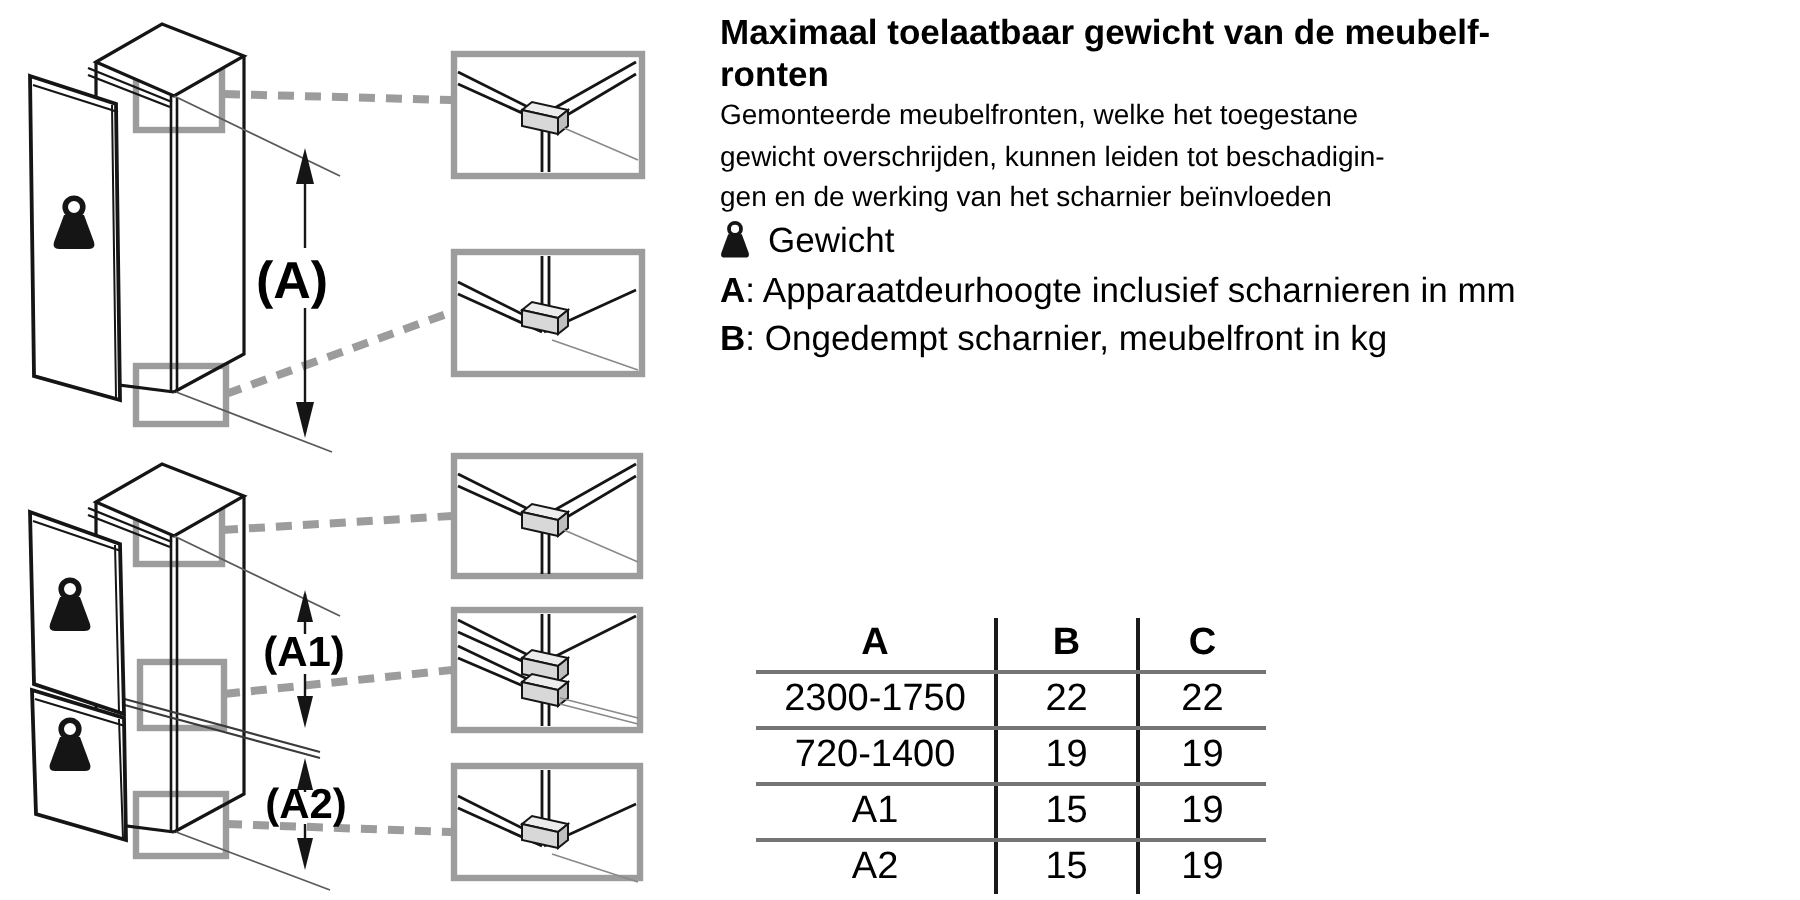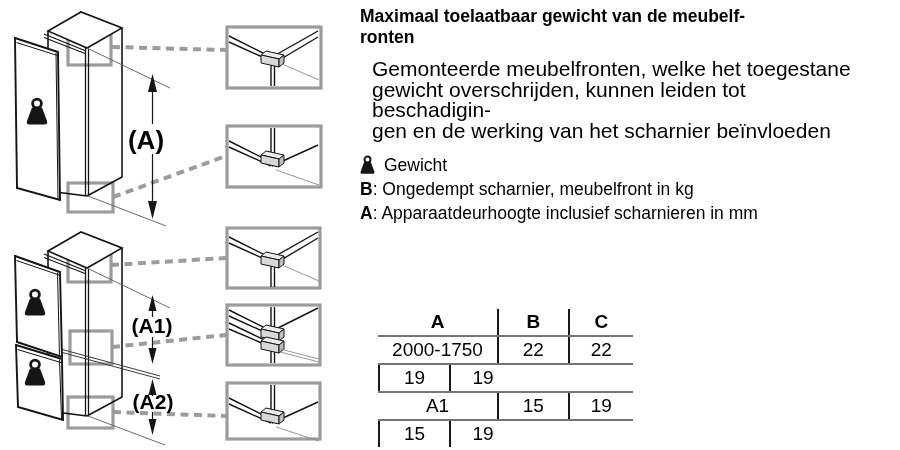--- a/index.html
+++ b/index.html
@@ -1,22 +1,22 @@
 <!DOCTYPE html>
 <html><head>
 <meta charset="utf-8">
 <style>
   html,body{margin:0;padding:0;background:#fff;}
   .page{position:relative;width:900px;height:450px;background:#ffffff;
         font-family:"Liberation Sans",sans-serif;color:#000;overflow:hidden;}
   .diagram-svg{position:absolute;left:0;top:0;}
   .rightcol{position:absolute;left:360px;top:6px;width:520px;}
   .title{font-size:17.5px;font-weight:bold;line-height:20.5px;margin:0;white-space:pre-line;}
-  .intro{font-size:21px;line-height:20.5px;margin:12px;white-space:pre-line;}
-  .legend{margin-top:10px;}
+  .intro{font-size:14px;line-height:20.5px;margin:0;white-space:pre-line;}
+  .legend{margin-top:0;}
   .legend-row{display:flex;align-items:center;height:24px;gap:9px;font-size:17.5px;}
   .legend-item{font-size:17.5px;line-height:24px;}
   .legend-item b{font-weight:bold;}
   .dtable{position:absolute;left:378px;top:309px;width:255px;font-size:19px;}
   .trow{display:flex;height:26px;}
   .trow.rule{border-bottom:2px solid #757575;}
   .tc{display:flex;align-items:center;justify-content:center;}
   .ca{width:120px;}
   .cb{width:69px;border-left:2px solid #1a1a1a;}
   .cc{width:64px;border-left:2px solid #1a1a1a;}
@@ -202,44 +202,46 @@
 gen en de werking van het scharnier beïnvloeden</p>
 
     <div class="legend">
       <div class="legend-row">
         <svg width="15" height="20.5" viewBox="0 0 22 30">
           <circle cx="11" cy="6.5" r="4.4" fill="#fff" stroke="#151515" stroke-width="2.8"></circle>
           <path d="M6,10.5 L16,10.5 L21,24 Q22,27.5 18.5,27.5 L3.5,27.5 Q0,27.5 1,24 Z" fill="#151515"></path>
         </svg>
         <span>Gewicht</span>
       </div>
+      <div class="legend-item"><b>A</b><span>: Apparaatdeurhoogte inclusief scharnieren in mm</span></div>
       <div class="legend-item"><b>B</b><span>: Ongedempt scharnier, meubelfront in kg</span></div>
-      <div class="legend-item"><b>A</b><span>: Apparaatdeurhoogte inclusief scharnieren in mm</span></div>
     </div>
   </div>
 
   <div class="dtable">
     <div class="trow rule hdr">
       <div class="tc ca">A</div>
       <div class="tc cb">B</div>
       <div class="tc cc">C</div>
     </div>
     <div class="trow rule">
-      <div class="tc ca">2000-1750</div>
+      <div class="tc ca">2300-1750</div>
       <div class="tc cb">22</div>
       <div class="tc cc">22</div>
     </div>
     <div class="trow rule">
+      <div class="tc ca">720-1400</div>
       <div class="tc cb">19</div>
       <div class="tc cc">19</div>
     </div>
     <div class="trow rule">
       <div class="tc ca boldcell">A1</div>
       <div class="tc cb">15</div>
       <div class="tc cc">19</div>
     </div>
     <div class="trow">
+      <div class="tc ca boldcell">A2</div>
       <div class="tc cb">15</div>
       <div class="tc cc">19</div>
     </div>
   </div>
 
 </div>
 
 </body></html>

